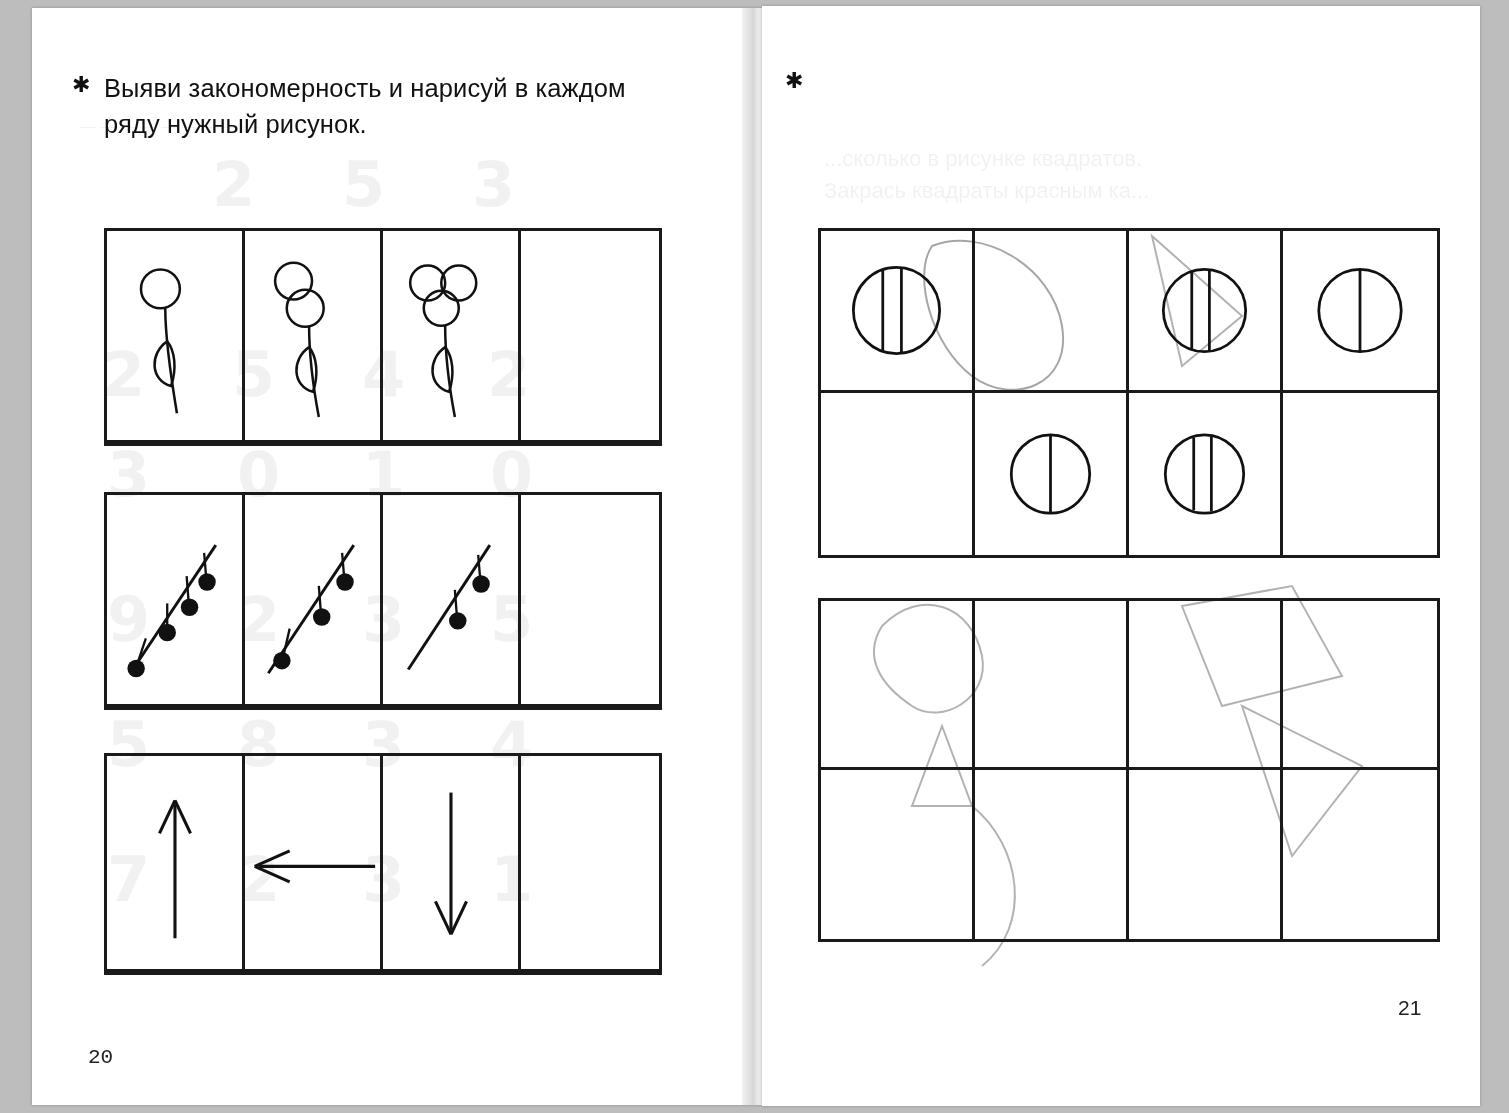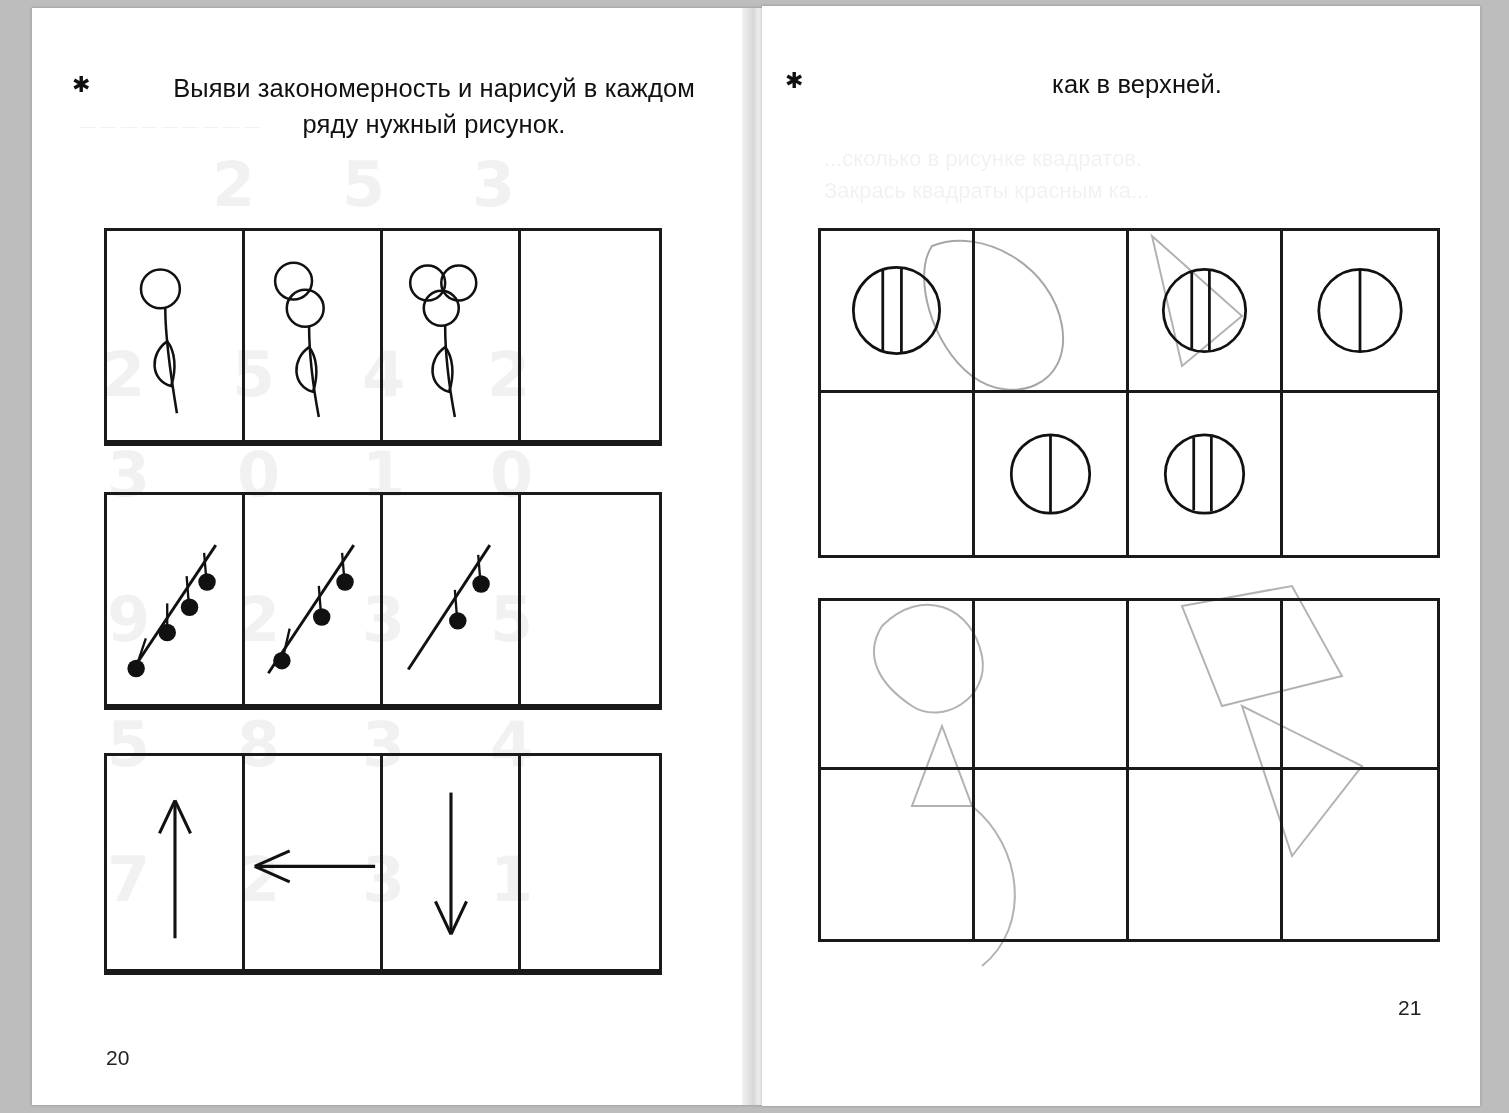--- a/index.html
+++ b/index.html
@@ -57,21 +57,21 @@
   .instr-left { left: 72px; top: 62px; width: 660px; }
   .instr-right { left: 55px; top: 60px; width: 640px; }
   .star {
     position: absolute;
     left: -32px;
     top: 4px;
     font-size: 22px;
     line-height: 1;
     color: #111111;
   }
-  .instr-text { display: block; text-align: center; }
+  .instr-text { display: block; }
 
   
   .ghost {
     position: absolute;
     color: rgba(0,0,0,0.055);
     font-family: "DejaVu Sans", sans-serif;
     font-weight: bold;
     user-select: none;
     pointer-events: none;
   }
@@ -112,21 +112,21 @@
   #grid-circles-top { left: 56px; top: 222px; width: 622px; height: 330px; }
   #grid-circles-bottom { left: 56px; top: 592px; width: 622px; height: 344px; }
 
   .art { position: absolute; left: 0; top: 0; width: 100%; height: 100%; }
 
   .page-number {
     position: absolute;
     font-size: 21px;
     color: #222222;
   }
-  #pn-left { left: 74px; top: 1038px; }
+  #pn-left { left: 56px; top: 1038px; font-family: Liberation Mono, monospace; }
   #pn-right { left: 636px; top: 990px; }
 </style>
 </head>
 <body>
 
 <div class="spread">
 
   <div class="page page-left">
 
     <div class="ghost ghost-line" style="left:48px; top:110px;">— — — — — — — — —</div>
@@ -264,21 +264,20 @@
       <path d="M330 30 L420 110 L360 160 Z" fill="none" stroke="rgba(0,0,0,0.3)" stroke-width="2"></path>
       <path d="M60 420 C100 380, 150 400, 160 450 C168 492, 120 520, 90 500 C60 480, 40 452, 60 420 Z" fill="none" stroke="rgba(0,0,0,0.3)" stroke-width="2"></path>
       <path d="M120 520 L150 600 L90 600 Z" fill="none" stroke="rgba(0,0,0,0.3)" stroke-width="2"></path>
       <path d="M360 400 L470 380 L520 470 L400 500 Z" fill="none" stroke="rgba(0,0,0,0.3)" stroke-width="2"></path>
       <path d="M420 500 L540 560 L470 650 Z" fill="none" stroke="rgba(0,0,0,0.3)" stroke-width="2"></path>
       <path d="M150 600 C200 640, 210 720, 160 760" fill="none" stroke="rgba(0,0,0,0.3)" stroke-width="2"></path>
     </svg>
 
     <div class="instruction instr-right">
       <span class="star">✱</span>
-      <span class="instr-text">как в верхней.</span>
     </div>
 
     <div class="grid two-row-grid" id="grid-circles-top">
       <div class="cell">
         <svg class="art" viewBox="0 0 154 162">
           <circle cx="77" cy="81" r="44" fill="none" stroke="#111" stroke-width="2.8"></circle>
           <line x1="63" y1="40" x2="63" y2="122" stroke="#111" stroke-width="2.8"></line>
           <line x1="82" y1="38" x2="82" y2="124" stroke="#111" stroke-width="2.8"></line>
         </svg>
       </div>

